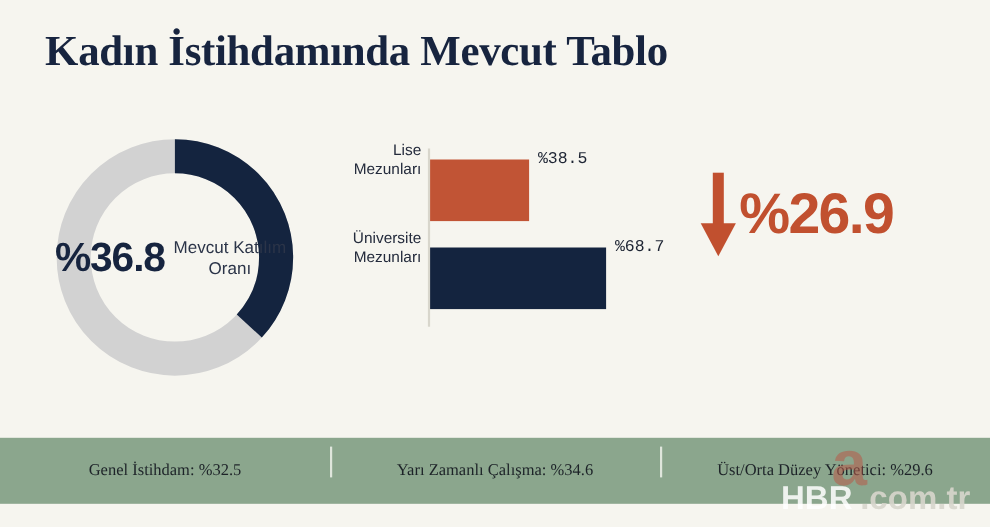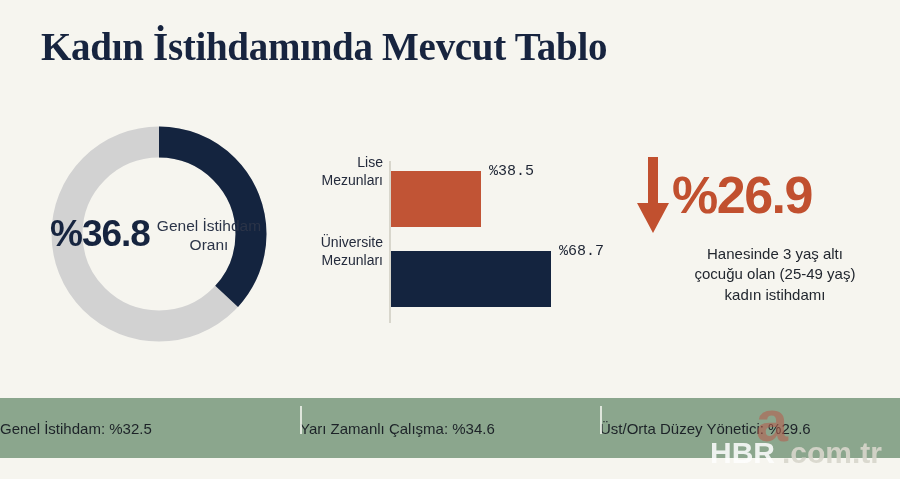--- a/index.html
+++ b/index.html
@@ -33,21 +33,21 @@
   .donut-value {
     font-size:37px; font-weight:bold; color:#16243f; letter-spacing:-1px;
     line-height:1.05;
   }
   .donut-label {
     margin-top:4px;
     font-size:15.5px; color:#2b3448; text-align:center; line-height:1.22;
   }
 
   
-  .barchart { position:absolute; left:300px; top:157px; width:300px; height:170px; }
+  .barchart { position:absolute; left:300px; top:131px; width:300px; height:170px; }
   .axis-line {
     position:absolute; left:89px; top:4px; width:2px; height:162px;
     background:#d8d6cc;
   }
   .bar-row { position:absolute; left:0; width:300px; display:block; }
   .bar-row.r0 { top:14px; }
   .bar-row.r1 { top:94px; }
   .bar-cat {
     position:absolute; right:217px; top:50%; transform:translateY(-50%);
     width:90px; text-align:right;
@@ -76,21 +76,22 @@
   }
 
   
   .footer {
     position:absolute; left:0; top:398px; width:900px; height:60px;
     background:#8ba68d;
     display:flex; align-items:center;
   }
   .footer-item {
     flex:1 1 0; position:relative;
-    font-size:15px; color:#1d2328; white-space:nowrap;
+    text-align:center;
+    font-size:15px; color:#1d2328; white-space:nowrap;font-family:Liberation Serif, serif;
   }
   .footer-item + .footer-item::before {
     content:""; position:absolute; left:0; top:-14px;
     width:2px; height:28px; background:#edf1ea; opacity:.85;
   }
 
   
   .watermark { position:absolute; right:8px; bottom:4px; width:190px; height:78px; pointer-events:none; }
 </style>
 </head>
@@ -100,21 +101,21 @@
 
   <div class="title">Kadın İstihdamında Mevcut Tablo</div>
 
   <div class="donut-wrap">
     <svg width="218" height="218" viewBox="0 0 218 218">
       <circle cx="109" cy="109" r="92" fill="none" stroke="#d2d2d2" stroke-width="31"></circle>
       <circle id="donut-arc" cx="109" cy="109" r="92" fill="none" stroke="#14243f" stroke-width="31" transform="rotate(-90 109 109)" stroke-dasharray="212.72352175987206 578.0530482605219"></circle>
     </svg>
     <div class="donut-center">
       <div class="donut-value">%36.8</div>
-      <div class="donut-label">Genel İstihdam
+      <div class="donut-label">Mevcut Katılım
 Oranı</div>
     </div>
   </div>
 
   <div class="barchart">
     <div class="axis-line"></div>
 
     <div class="bar-row r0">
       <div class="bar-cat">Lise
 Mezunları</div>
@@ -131,23 +132,20 @@
   </div>
 
   <div class="highlight">
     <div class="hl-top">
       <svg class="hl-arrow" viewBox="0 0 34 80">
         <rect x="12" y="2" width="10" height="50" fill="#c1502f"></rect>
         <polygon points="1,48 33,48 17,78" fill="#c1502f"></polygon>
       </svg>
       <div class="hl-value">%26.9</div>
     </div>
-    <div class="hl-caption">Hanesinde 3 yaş altı
-çocuğu olan (25-49 yaş)
-kadın istihdamı</div>
   </div>
 
   <div class="footer">
     <div class="footer-item">Genel İstihdam: %32.5</div>
     <div class="footer-item">Yarı Zamanlı Çalışma: %34.6</div>
     <div class="footer-item">Üst/Orta Düzey Yönetici: %29.6</div>
   </div>
 
   <svg class="watermark" viewBox="0 0 190 78">
     <text x="70" y="44" font-family="Liberation Sans, sans-serif" font-size="58" font-weight="bold" fill="#b85a4a" opacity="0.55" text-anchor="middle">a</text>

